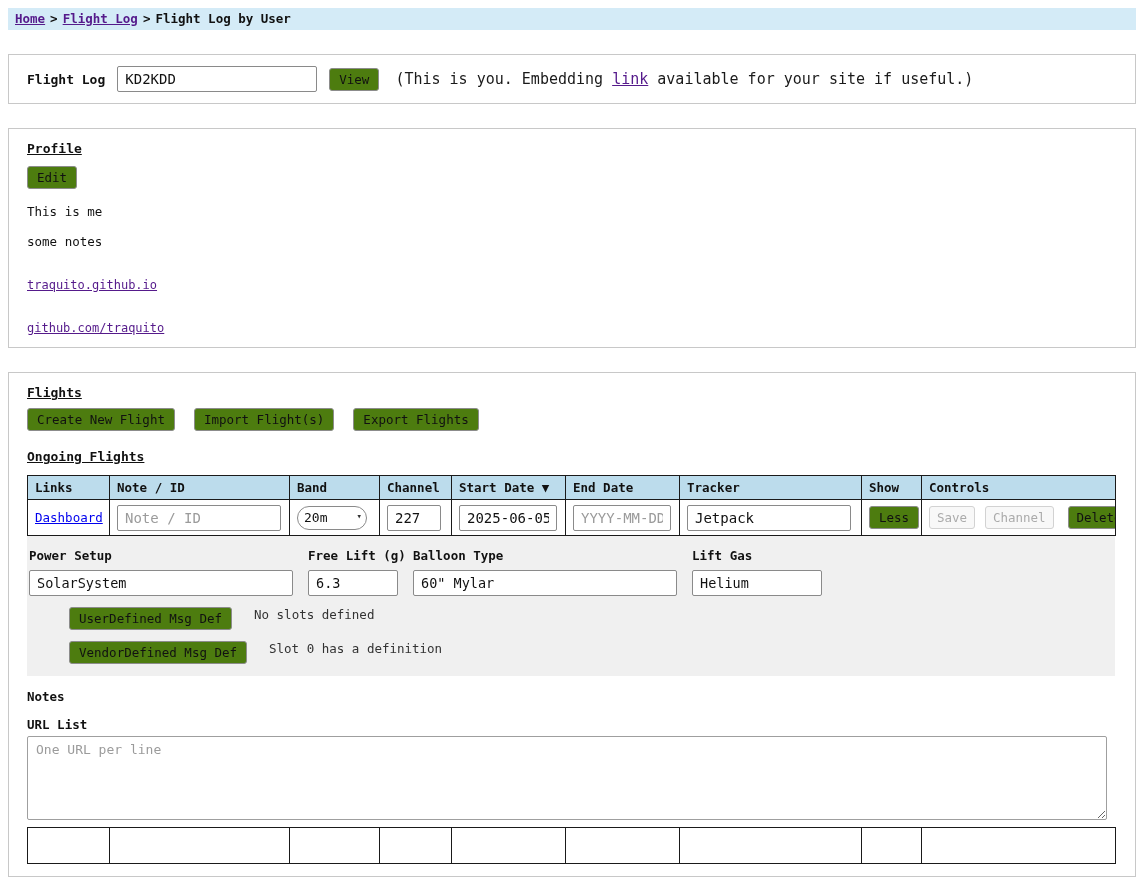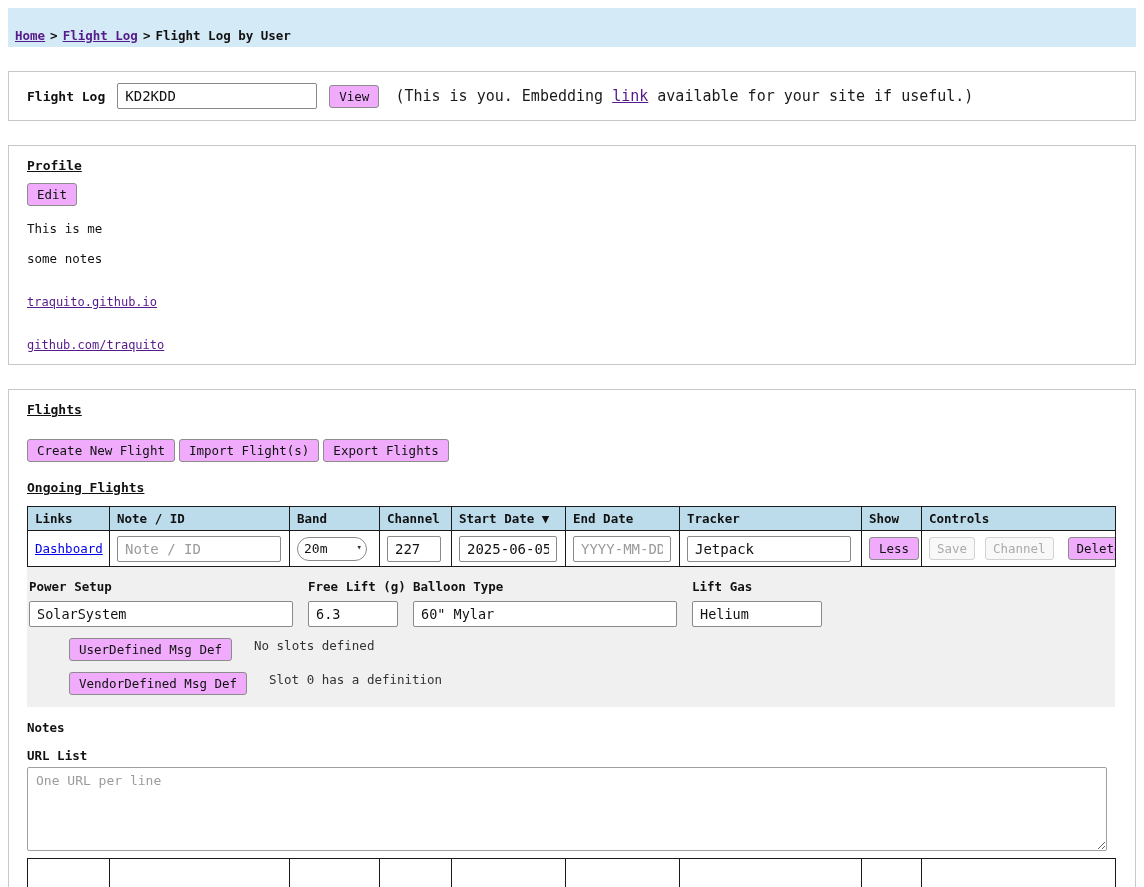--- a/index.html
+++ b/index.html
@@ -7,55 +7,55 @@
   body {
     width:1144px; height:887px; overflow:hidden; background:#fff;
     font-family:"DejaVu Sans Mono","Liberation Mono",monospace;
     font-size:13px; color:#111;
   }
   .page { padding:8px; }
   a { text-decoration:underline; cursor:pointer; }
 
   .breadcrumb {
     background:var(--c-breadcrumb_bg,#d4ebf7);
-    padding:20px 7px 4px; font-size:12.5px; font-weight:bold;
+    padding:3px 7px 4px; font-size:12.5px; font-weight:bold;
   }
   .breadcrumb a { color:var(--c-link_visited,#551a8b); }
   .breadcrumb .sep { margin:0 5px; }
   .breadcrumb .current { font-weight:bold; }
 
   .box { border:1px solid #c8c8c8; margin-top:24px; padding:12px 18px; background:#fff; }
 
   .fl-box { display:flex; align-items:center; gap:12px; padding:11px 18px; }
   .fl-label { font-weight:bold; }
 
   input[type="text"] {
     font-family:inherit; font-size:14px; color:#111;
     border:1px solid #8a8a8a; border-radius:2px;
     padding:2px 7px; height:26px; background:#fff;
   }
   input::placeholder, textarea::placeholder { color:#9b9b9b; }
   .callsign { width:200px; }
 
   button {
     font-family:inherit; font-size:12.5px; color:#111;
-    background:#f0abfc; border:1px solid #8c8c8c; border-radius:3px;
+    background:#4d7c0f; border:1px solid #8c8c8c; border-radius:3px;
     padding:3px 9px; cursor:pointer; white-space:nowrap;
   }
   button:disabled { color:#ababab; border-color:#d2d2d2; background:#f8f8f8; cursor:default; }
 
   .embed-note { font-size:15px; color:#1a1a1a; margin-left:4px; }
   .embed-note a { color:var(--c-link_visited,#551a8b); }
 
   .section-title { font-weight:bold; text-decoration:underline; font-size:13px; }
   .profile-line { margin-top:9px; font-size:12.5px; padding-top:6px; }
   .profile-link { display:block; margin-top:27px; padding-top:2px; font-size:12px; color:var(--c-link_visited,#551a8b); width:fit-content; }
   .profile-box .edit-row { margin-top:10px; }
 
-  .btn-row { margin-top:22px; display:flex; gap:4px; }
+  .btn-row { margin-top:8px; display:flex; gap:19px; }
   .ongoing { margin-top:18px; display:inline-block; }
 
   table.flights { border-collapse:collapse; margin-top:11px; table-layout:fixed; width:1088px; }
   .flights th, .flights td { border:1px solid #1a1a1a; padding:3px 7px; text-align:left; overflow:hidden; white-space:nowrap; }
   .flights th { background:var(--c-table_header_bg,#bcdcec); font-size:12.5px; height:24px; }
   .flights td { height:36px; }
   .cell-input { height:24px; font-size:13px; padding:2px 6px; }
   .note-input { width:164px; }
   .channel-input { width:54px; }
   .date-input { width:98px; }

